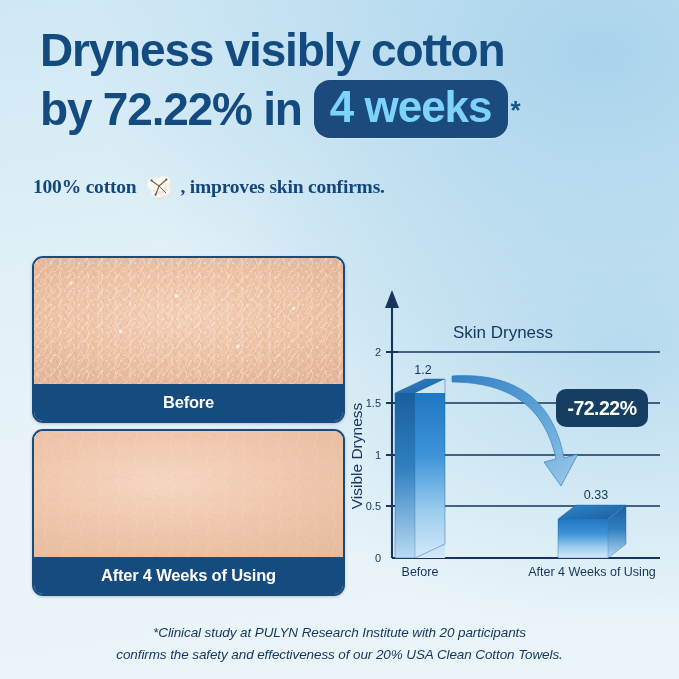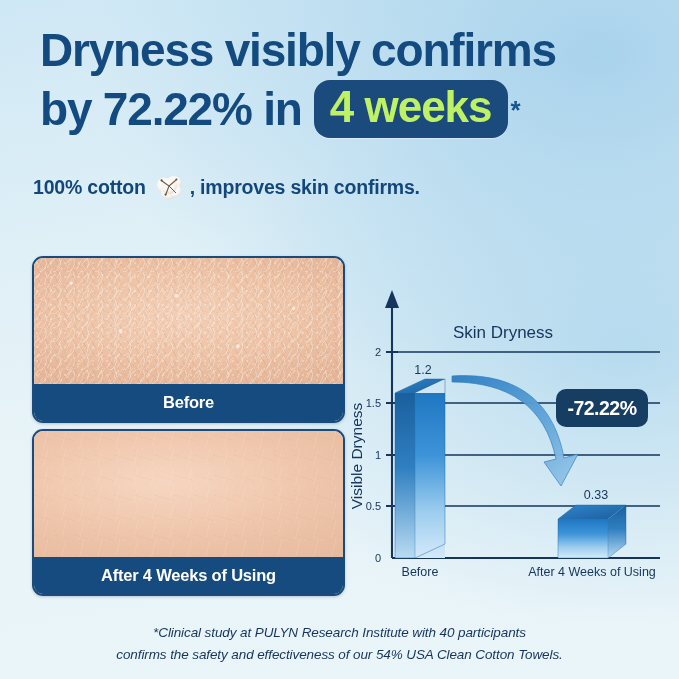--- a/index.html
+++ b/index.html
@@ -18,37 +18,37 @@
 
   
   .headline{
     position:absolute;left:40px;top:22px;width:610px;
     color:#134a80;font-weight:700;letter-spacing:-1.2px;
     font-size:46px;line-height:56px;
   }
   .hl-line{white-space:nowrap;display:block;}
   .hl-line2{display:flex;align-items:center;gap:0;margin-top:2px;}
   .weeks-badge{
-    display:inline-block;background:#1b4a7c;color:#bef264;
+    display:inline-block;background:#1b4a7c;color:#7dd3fc;
     border-radius:16px;padding:3px 16px 7px 16px;margin-left:12px;
     font-size:44px;line-height:48px;letter-spacing:-1px;font-weight:700;
     box-shadow:0 1px 0 rgba(255,255,255,.35);
   }
   .asterisk{
     font-size:26px;color:#15558f;font-weight:700;
     align-self:flex-start;margin-left:3px;margin-top:2px;
   }
 
   
   .subtitle{
     position:absolute;left:33px;top:172px;width:620px;
     color:#13477c;font-size:19.5px;font-weight:700;line-height:29px;
     letter-spacing:-.2px;
   }
-  .sub-line{display:flex;align-items:flex-end;white-space:nowrap;}
+  .sub-line{display:flex;align-items:flex-start;white-space:nowrap;font-family:Liberation Serif, serif;}
   .cotton{
     display:inline-block;width:34px;height:30px;margin:0 3px 0 7px;position:relative;
   }
   .cotton svg{display:block;}
 
   
   .panel{
     position:absolute;left:32px;width:309px;height:163px;
     border-radius:11px;overflow:hidden;border:2px solid #1b4a7c;
     box-shadow:0 1px 3px rgba(20,60,100,.25);
@@ -97,21 +97,21 @@
     text-align:center;color:#15355c;font-size:13.5px;font-style:italic;
     line-height:22px;letter-spacing:-.1px;
   }
 </style>
 </head>
 <body>
 
 <div id="page">
 
   <div class="headline">
-    <span class="hl-line">Dryness visibly confirms</span>
+    <span class="hl-line">Dryness visibly cotton</span>
     <span class="hl-line2">
       <span>by 72.22% in</span>
       <span class="weeks-badge">4 weeks</span>
       <span class="asterisk">*</span>
     </span>
   </div>
 
   <div class="subtitle">
     <div class="sub-line">
       <span>100% cotton</span>
@@ -239,17 +239,17 @@
         <rect x="208" y="103" width="92" height="38" rx="10" fill="#163e63"></rect>
         <text x="254" y="129" text-anchor="middle" font-family="Liberation Sans, sans-serif" font-size="19.5" font-weight="bold" fill="#ffffff" letter-spacing="-0.5">-72.22%</text>
       </g>
 
       <text x="72" y="290" text-anchor="middle" font-family="Liberation Sans, sans-serif" font-size="12.5" fill="#15355c">Before</text>
       <text x="244" y="290" text-anchor="middle" font-family="Liberation Sans, sans-serif" font-size="12.5" fill="#15355c">After 4 Weeks of Using</text>
     </svg>
   </div>
 
   <div class="footnote">
-    <div>*Clinical study at PULYN Research Institute with 40 participants</div>
-    <div>confirms the safety and effectiveness of our 54% USA Clean Cotton Towels.</div>
+    <div>*Clinical study at PULYN Research Institute with 20 participants</div>
+    <div>confirms the safety and effectiveness of our 20% USA Clean Cotton Towels.</div>
   </div>
 
 </div>
 
 </body></html>

